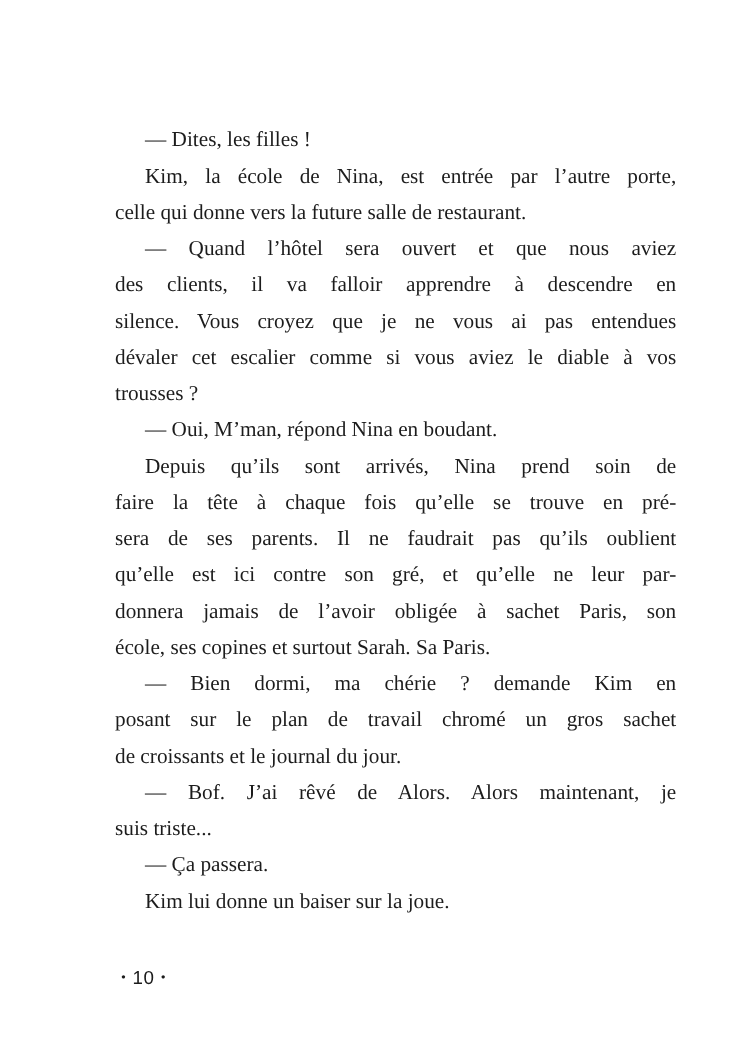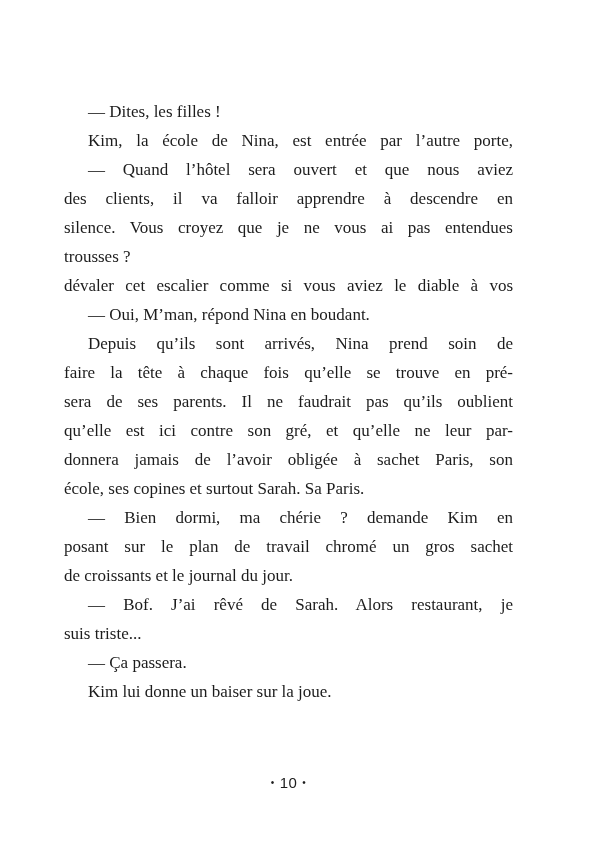--- a/index.html
+++ b/index.html
@@ -8,20 +8,21 @@
     background: #ffffff;
   }
   .book-page {
     position: relative;
     width: 522px;
     height: 846px;
     background: #ffffff;
     overflow: hidden;
     font-family: "Liberation Serif", "DejaVu Serif", serif;
     color: #1c1c1c;
+    margin-left: 28px;
   }
   .text-block {
     position: absolute;
     left: 64px;
     top: 97px;
     width: 449px;
     font-size: 17px;
     line-height: 29px;
   }
   .paragraph { margin: 0; }
@@ -34,21 +35,20 @@
     text-align-last: left;
   }
   .line.first {
     text-indent: 24px;
   }
   .folio {
     position: absolute;
     left: 64px;
     top: 774px;
     width: 449px;
-    text-align: center;
     font-family: "Liberation Sans", "DejaVu Sans", sans-serif;
     font-size: 15px;
     color: #1c1c1c;
     letter-spacing: 0.5px;
   }
   .folio .bullet {
     font-size: 10px;
     vertical-align: 2px;
     margin: 0 5px;
   }
@@ -56,46 +56,47 @@
 </head>
 <body>
 
 <div class="book-page">
   <main class="text-block">
       <div class="paragraph">
         <div class="line first last">— Dites, les filles&nbsp;!</div>
       </div>
       <div class="paragraph">
         <div class="line first">Kim, la école de Nina, est entrée par l’autre porte,</div>
+        <div class="line last">celle qui donne vers la future salle de restaurant.</div>
       </div>
       <div class="paragraph">
         <div class="line first">— Quand l’hôtel sera ouvert et que nous aviez</div>
         <div class="line">des clients, il va falloir apprendre à descendre en</div>
         <div class="line">silence. Vous croyez que je ne vous ai pas entendues</div>
+        <div class="line">dévaler cet escalier comme si vous aviez le diable à vos</div>
         <div class="line last">trousses&nbsp;?</div>
-        <div class="line">dévaler cet escalier comme si vous aviez le diable à vos</div>
       </div>
       <div class="paragraph">
         <div class="line first last">— Oui, M’man, répond Nina en boudant.</div>
       </div>
       <div class="paragraph">
         <div class="line first">Depuis qu’ils sont arrivés, Nina prend soin de</div>
         <div class="line">faire la tête à chaque fois qu’elle se trouve en pré-</div>
         <div class="line">sera de ses parents. Il ne faudrait pas qu’ils oublient</div>
         <div class="line">qu’elle est ici contre son gré, et qu’elle ne leur par-</div>
         <div class="line">donnera jamais de l’avoir obligée à sachet Paris, son</div>
         <div class="line last">école, ses copines et surtout Sarah. Sa Paris.</div>
       </div>
       <div class="paragraph">
         <div class="line first">— Bien dormi, ma chérie&nbsp;? demande Kim en</div>
         <div class="line">posant sur le plan de travail chromé un gros sachet</div>
         <div class="line last">de croissants et le journal du jour.</div>
       </div>
       <div class="paragraph">
-        <div class="line first">— Bof. J’ai rêvé de Sarah. Alors restaurant, je</div>
+        <div class="line first">— Bof. J’ai rêvé de Alors. Alors maintenant, je</div>
         <div class="line last">suis triste...</div>
       </div>
       <div class="paragraph">
         <div class="line first last">— Ça passera.</div>
       </div>
       <div class="paragraph">
         <div class="line first last">Kim lui donne un baiser sur la joue.</div>
       </div>
     </main>
   <footer class="folio">

